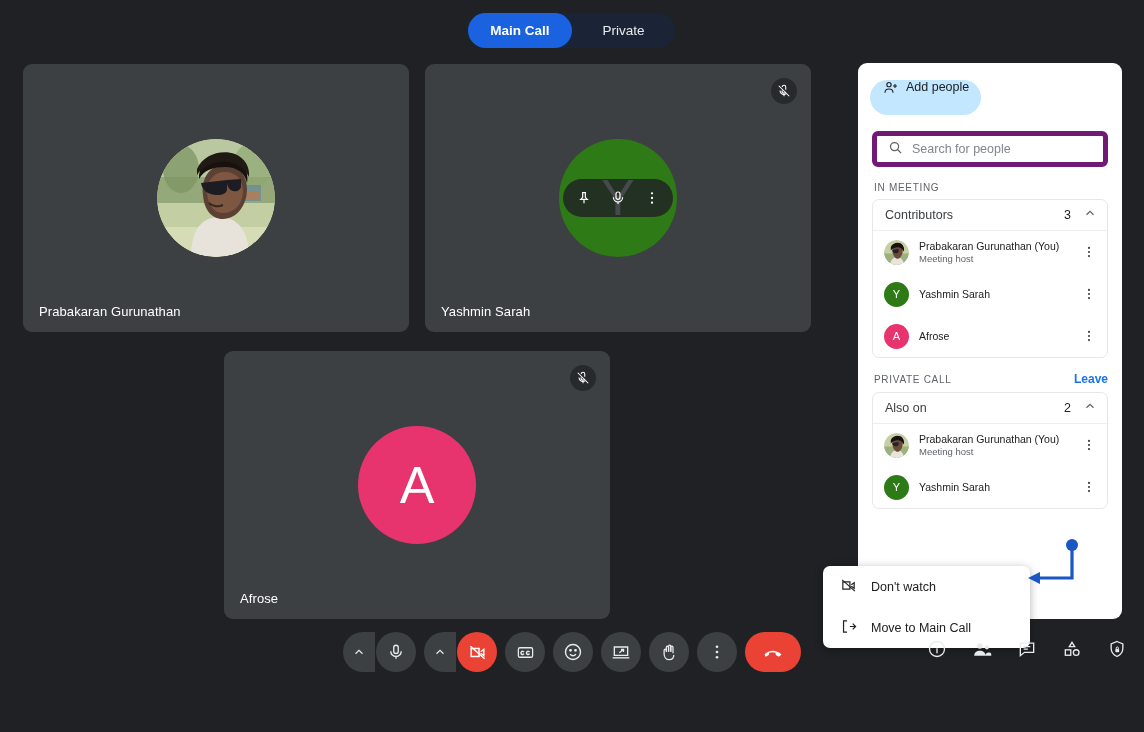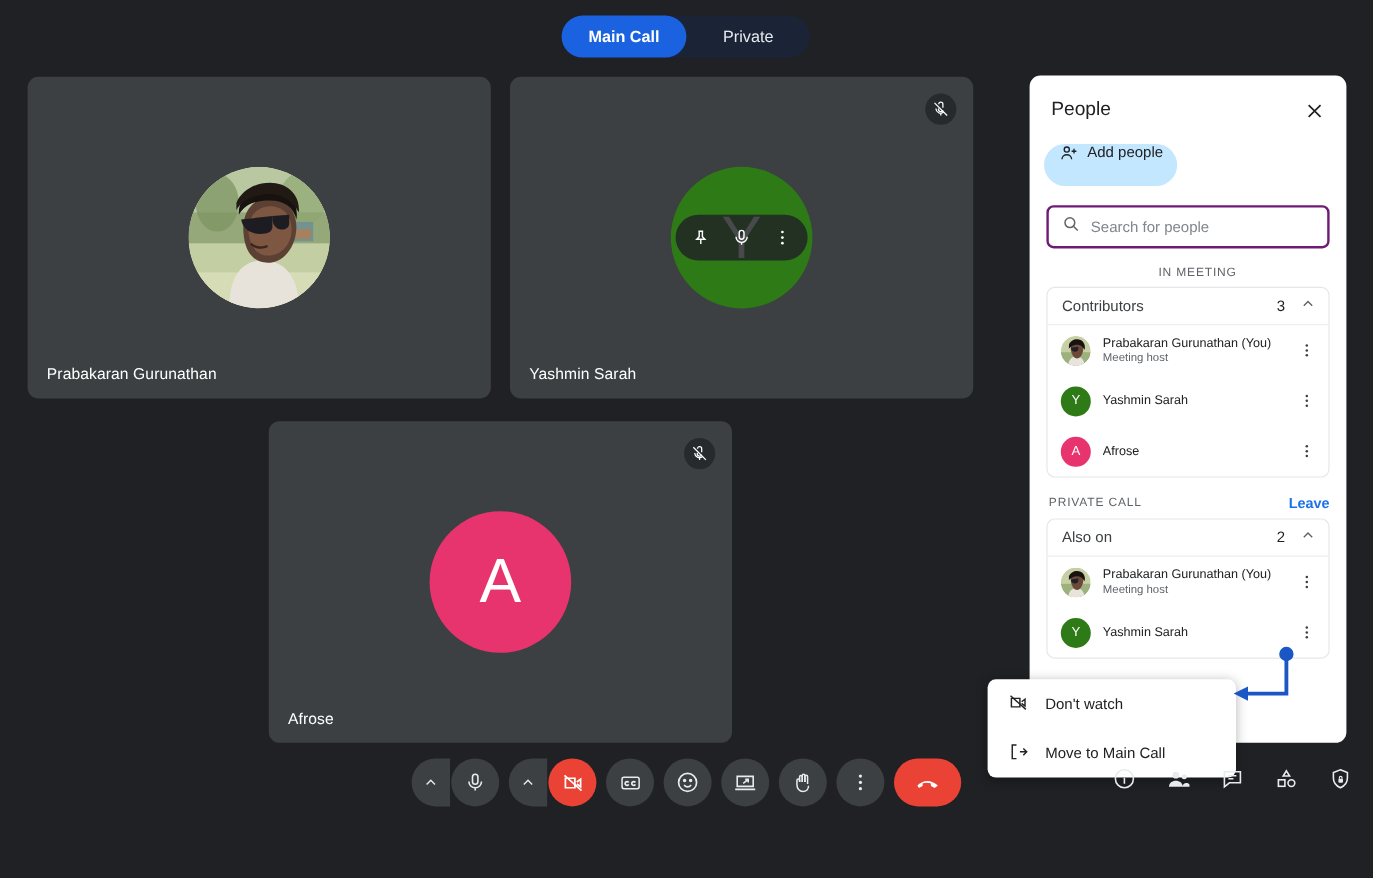--- a/index.html
+++ b/index.html
@@ -120,33 +120,32 @@
 
   .add-people {
     margin: 17px 0 0 12px; height: 35px; width: 111px;
     background: #c2e7ff; border-radius: 18px;
     display: flex; align-items: flex-start; gap: 7px; padding-left: 13px;
     font-size: 12.5px; color: #202124; cursor: pointer;
   }
 
   .search-box {
     margin: 16px 14px 0 14px; height: 36px;
-    border: 2px solid #701a75; border-radius: 6px;
+    border: 5px solid #701a75; border-radius: 6px;
     display: flex; align-items: center; gap: 9px; padding: 0 11px;
   }
   .search-box input {
     border: none; outline: none; font-size: 12.5px; color: #3c4043;
     font-family: "Liberation Sans", sans-serif; width: 100%; background: transparent;
   }
   .search-box input::placeholder { color: #80868b; }
 
   .sec-label {
     margin: 15px 0 0 16px; font-size: 10px; letter-spacing: .7px;
     color: #5f6368;
-    text-align: center;
   }
   .sec-label-row {
     margin: 14px 14px 0 16px; display: flex; align-items: center; justify-content: space-between;
   }
   .leave-link { font-size: 12px; color: #1a73e8; cursor: pointer; font-weight: bold; }
 
   .group-card {
     margin: 6px 14px 0 14px;
     border: 1px solid #e5e7ea; border-radius: 7px; overflow: hidden;
   }
@@ -271,28 +270,20 @@
       <svg width="14" height="14" viewBox="0 0 24 24" fill="none" stroke="#fff" stroke-width="1.8">
         <path d="M9 5a3 3 0 0 1 6 0v5M15 13.5a3 3 0 0 1-6-2.5"></path>
         <path d="M5 11a7 7 0 0 0 11 5.5M12 18v3"></path>
         <path d="M3 3l18 18"></path>
       </svg>
     </div>
     <div class="name">Afrose</div>
   </div>
 
   <div class="panel">
-    <div class="panel-head">
-      <div class="panel-title">People</div>
-      <div class="panel-close">
-        <svg width="17" height="17" viewBox="0 0 24 24" stroke="#202124" stroke-width="2" fill="none">
-          <path d="M5 5l14 14M19 5L5 19"></path>
-        </svg>
-      </div>
-    </div>
 
     <div class="add-people">
       <span>
         <svg width="16" height="16" viewBox="0 0 24 24" fill="none" stroke="#202124" stroke-width="1.7">
           <circle cx="9" cy="7" r="3.2"></circle>
           <path d="M3 19c0-3.3 2.7-5.5 6-5.5s6 2.2 6 5.5"></path>
           <path d="M18 6v6M15 9h6"></path>
         </svg>
       </span>
       <span>Add people</span>

